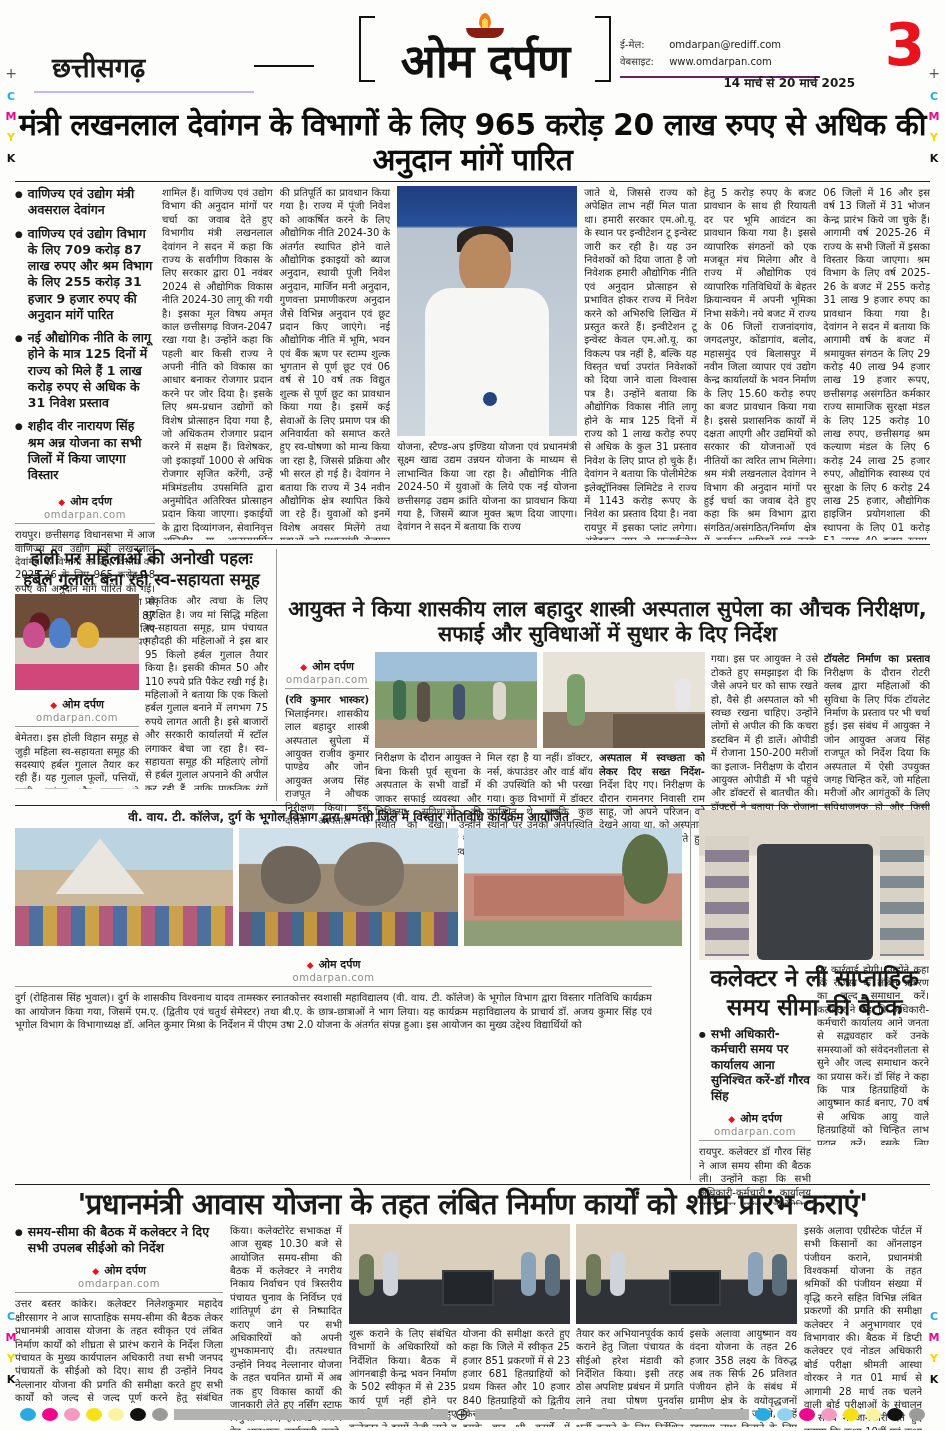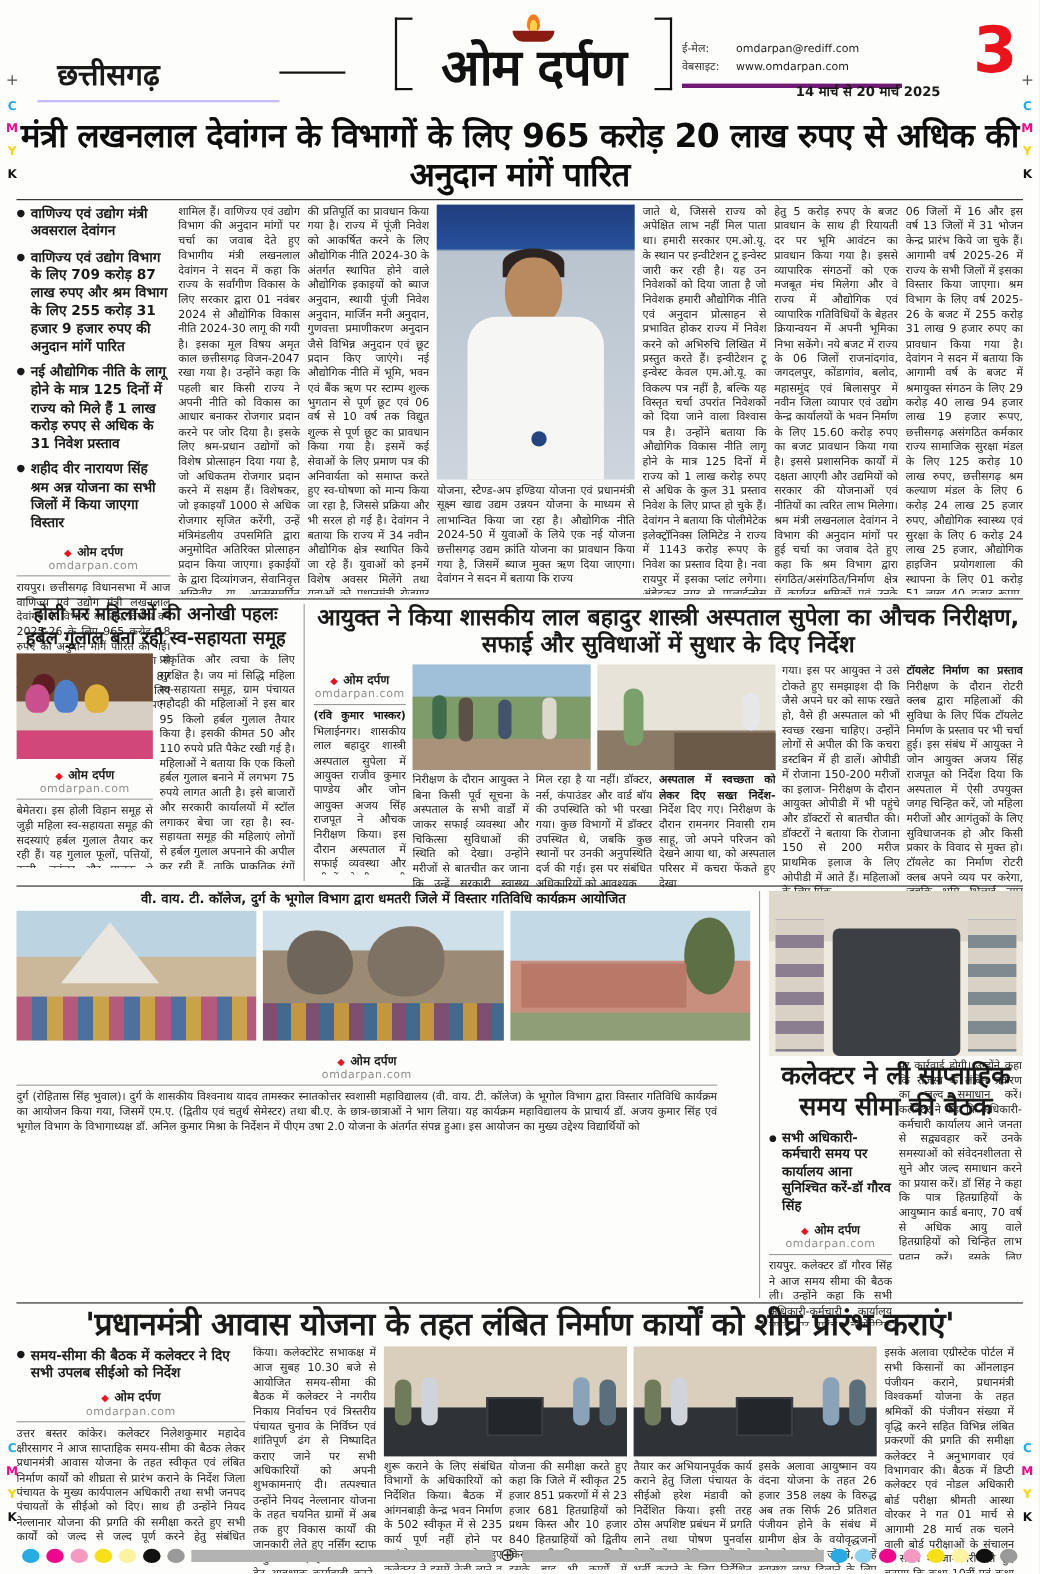--- a/index.html
+++ b/index.html
@@ -26,21 +26,21 @@
   .region-box { position:absolute; left:14px; top:38px; width:220px; border-bottom:2px solid #c4b5fd; font-size:27px; font-weight:bold; padding:4px 8px 6px 18px; }
   .region-box:after{ content:""; position:absolute; right:-60px; bottom:24px; width:60px; border-bottom:2px solid #111; }
   .masthead { position:absolute; left:345px; top:2px; width:240px; text-align:center; }
   .masthead .bracket { position:absolute; top:8px; bottom:2px; width:16px; border-top:2px solid #111; border-bottom:2px solid #111; }
   .masthead .bl { left:-6px; border-left:2px solid #111; }
   .masthead .br { right:-6px; border-right:2px solid #111; }
   .diya { position:relative; width:46px; height:30px; margin:0 auto; }
   .diya .bowl { position:absolute; bottom:0; left:4px; width:38px; height:10px; background:#8a1d12; border-radius:0 0 18px 18px; }
   .diya .flame { position:absolute; bottom:9px; left:17px; width:12px; height:16px; background:radial-gradient(ellipse at 50% 75%, #ffd24a 0 40%, #f47c20 41% 75%, #c23a10 76% 100%); border-radius:50% 50% 50% 50%/62% 62% 38% 38%; }
   .masthead .title { font-size:46px; font-weight:bold; letter-spacing:-1px; line-height:1.0; color:#111; }
-  .contact { position:absolute; left:600px; top:30px; width:200px; font-size:10px; line-height:1.7; border-bottom:4px solid #701a75; padding-bottom:6px; }
+  .contact { position:absolute; left:600px; top:30px; width:200px; font-size:10px; line-height:1.7; border-bottom:2px solid #701a75; padding-bottom:6px; }
   .contact .lbl { color:#333; display:inline-block; width:46px; }
   .hdr-date { position:absolute; right:70px; top:68px; font-size:12px; font-weight:bold; }
   .pageno { position:absolute; right:0; top:10px; font-size:58px; font-weight:bold; color:#e8131c; line-height:1; }
 
   
   .rule { border:none; border-top:1.5px solid #222; margin:4px 15px; }
   .headline-xl { margin:2px 15px; text-align:center; font-size:30px; font-weight:bold; letter-spacing:-0.5px; line-height:1.15; color:#0d0d0d; }
   .col { font-size:10px; line-height:1.34; text-align:justify; overflow:hidden; }
   .byline { text-align:center; margin:3px 0 4px 0; border-bottom:1px solid #999; padding-bottom:3px; }
   .byline .bname { font-size:11px; font-weight:bold; }
@@ -70,21 +70,21 @@
   .holi-colA { width:124px; }
   .holi-photo { width:124px; height:96px; margin-bottom:2px;
      background:linear-gradient(180deg,#6e4e38 0 45%,#d8cfc4 46% 100%),radial-gradient(circle at 20% 30%, #d95f9a 0 8%, transparent 9%); background-blend-mode:multiply; }
   .holi-photo .b1{position:absolute;left:8px;top:28px;width:22px;height:26px;background:#c94f8e;border-radius:50% 50% 40% 40%;}
   .holi-photo .b2{position:absolute;left:34px;top:24px;width:22px;height:30px;background:#4f7fc9;border-radius:50% 50% 40% 40%;}
   .holi-photo .b3{position:absolute;left:62px;top:28px;width:22px;height:26px;background:#e0b23c;border-radius:50% 50% 40% 40%;}
   .holi-photo .mat{position:absolute;left:0;bottom:0;width:100%;height:26px;background:#d2477a;}
   .holi-colB { width:124px; }
 
   .hosp { flex:1; }
-  .hosp h2 { font-size:21px; font-weight:bold; text-align:center; line-height:1.2; margin-bottom:5px; }
+  .hosp h2 { font-size:21px; font-weight:bold; text-align:center; line-height:1.2; margin-bottom:5px;margin-top:48px; }
   .hosp-grid { display:flex; gap:6px; height:206px; }
   .hosp-colA { width:84px; }
   .hosp-mid { width:330px; }
   .hosp-photos { display:flex; gap:6px; height:96px; margin-bottom:3px; }
   .hosp-photo1 { flex:1; background:linear-gradient(180deg,#9fc0d8 0 30%,#7e9b6a 31% 70%,#a8927a 71% 100%); }
   .hosp-photo1 .p1{position:absolute;left:18px;top:28px;width:13px;height:40px;background:#3f6d4e;border-radius:6px;}
   .hosp-photo1 .p2{position:absolute;left:42px;top:30px;width:13px;height:40px;background:#5c5146;border-radius:6px;}
   .hosp-photo1 .p3{position:absolute;left:78px;top:32px;width:12px;height:36px;background:#43536b;border-radius:6px;}
   .hosp-photo1 .p4{position:absolute;left:118px;top:30px;width:13px;height:38px;background:#ddd8ce;border-radius:6px;}
   .hosp-photo2 { flex:1; background:linear-gradient(180deg,#e8e3d8 0 62%,#8a7a66 63% 100%); }

